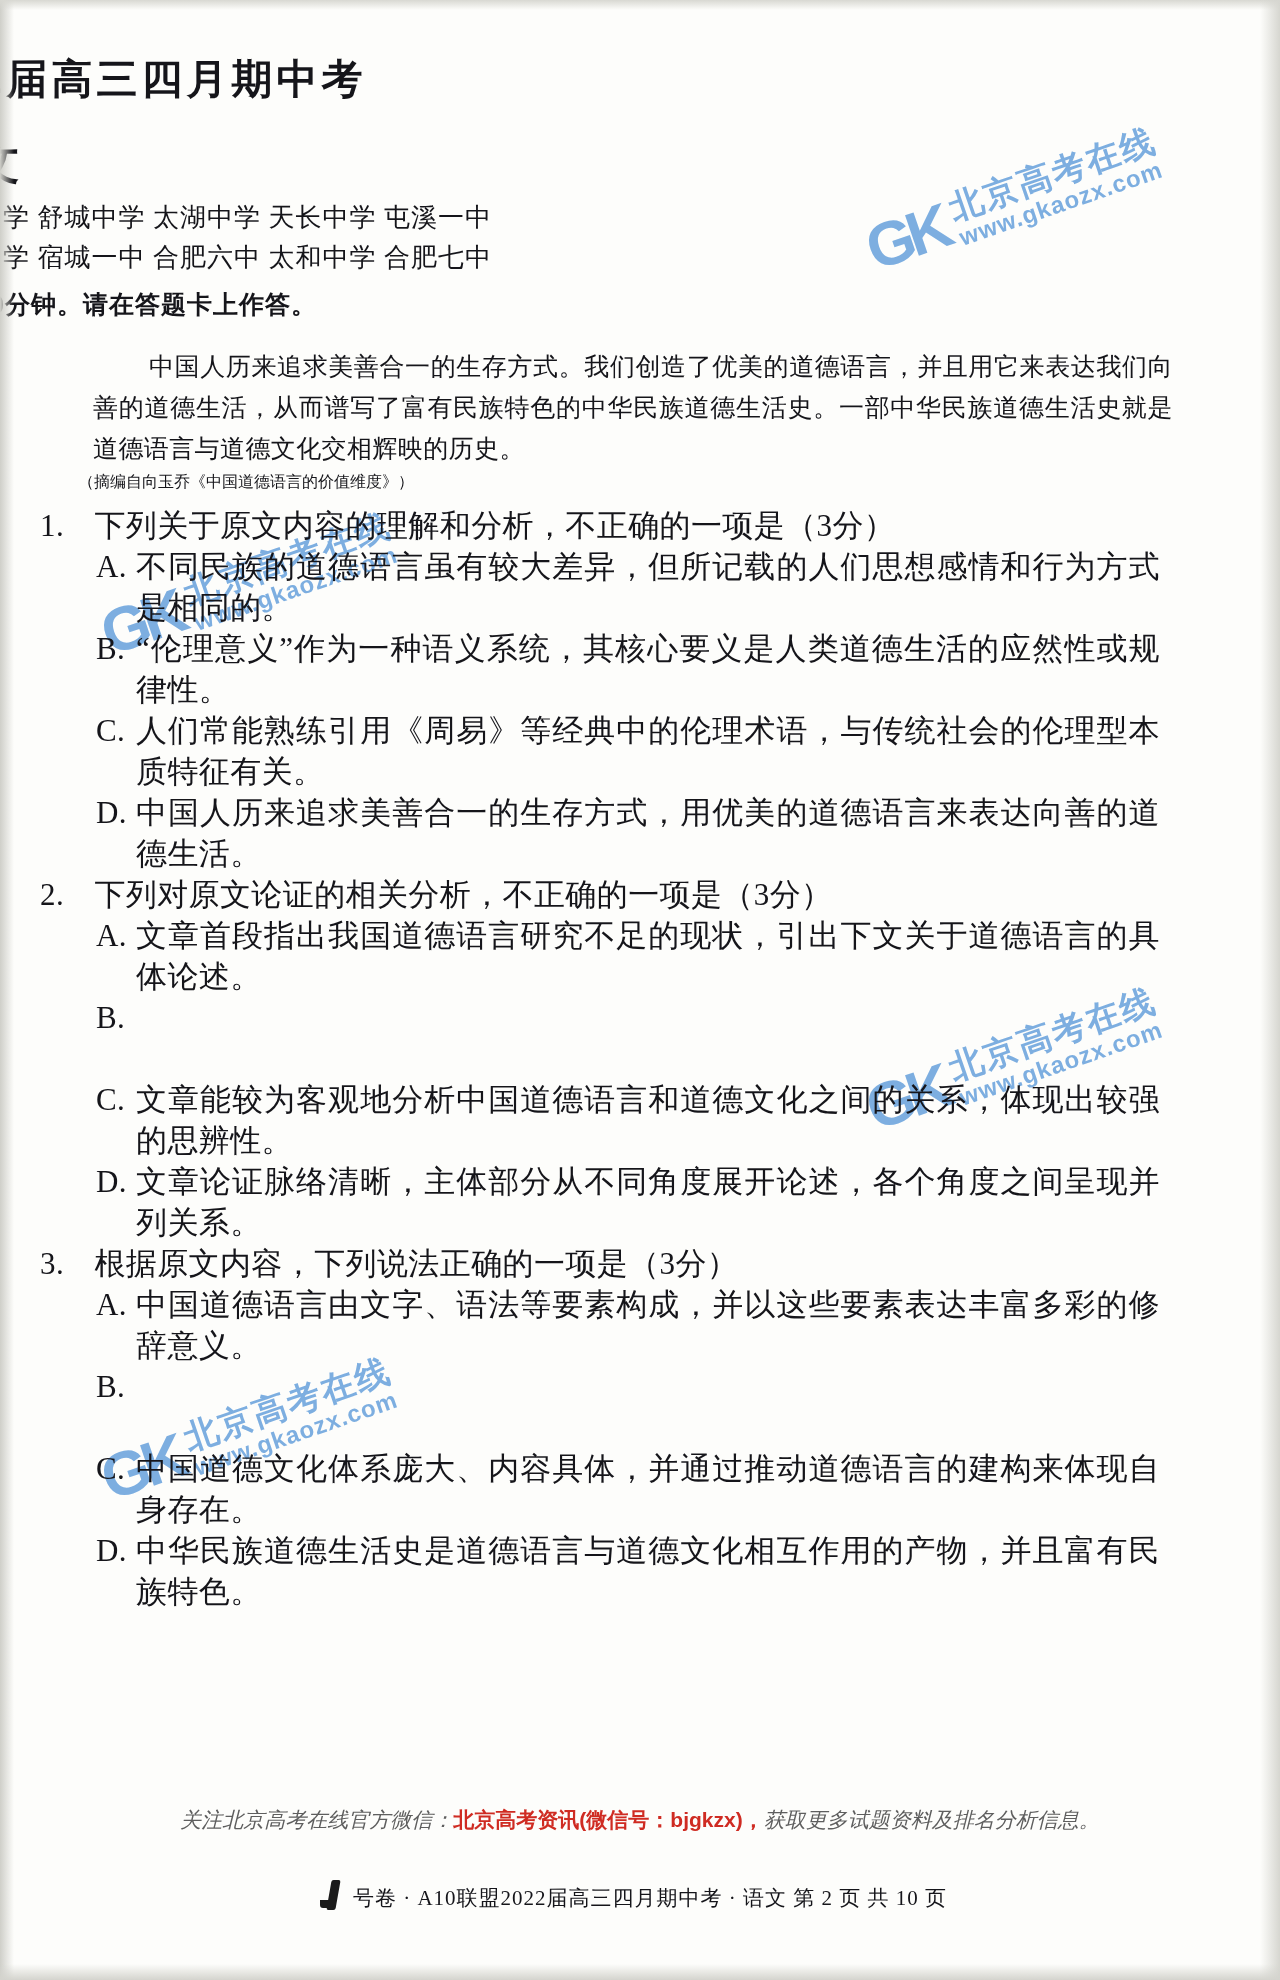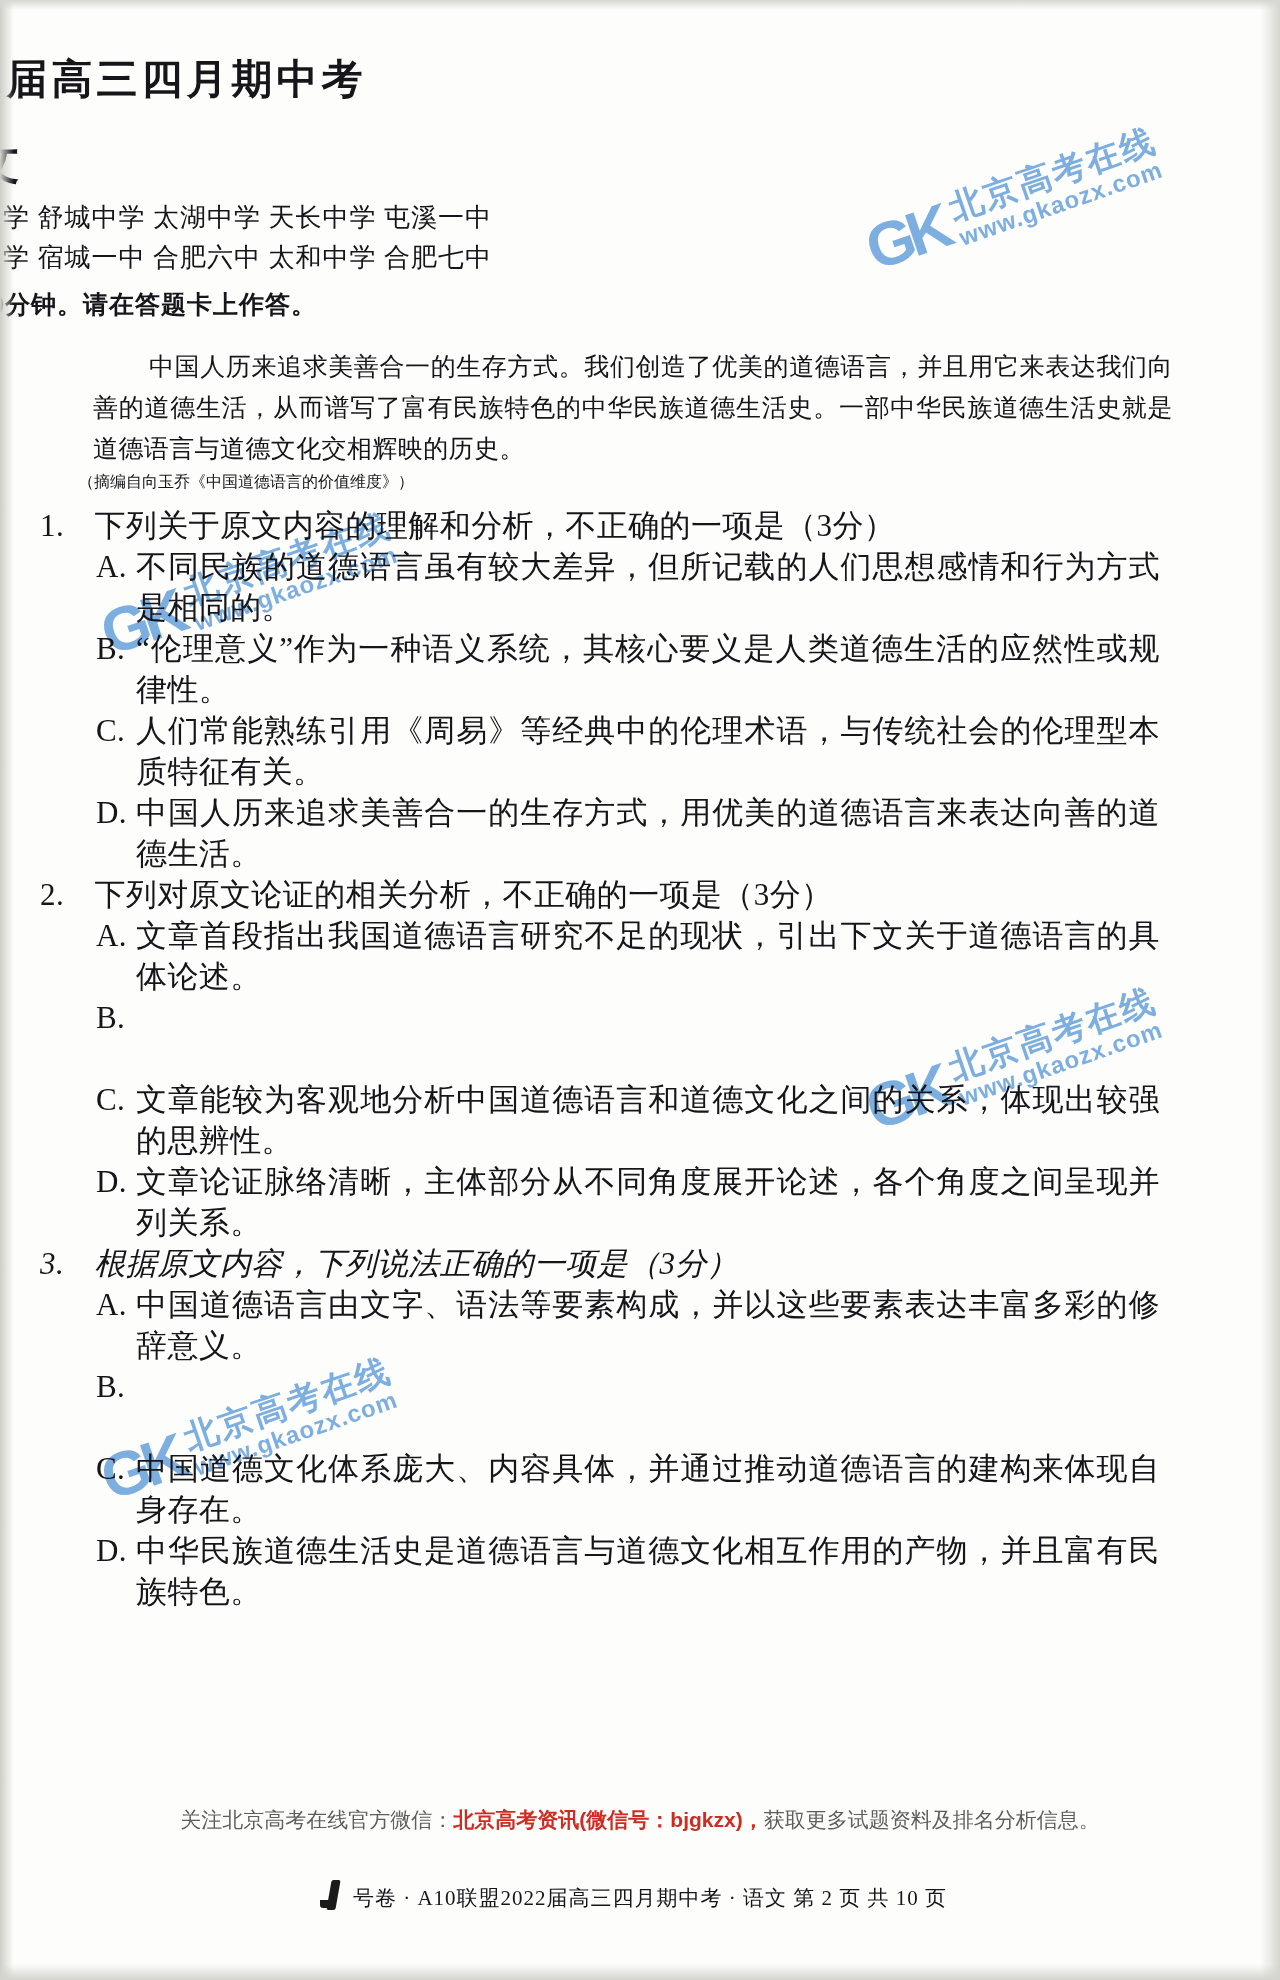--- a/index.html
+++ b/index.html
@@ -194,21 +194,21 @@
   .promo {
     position: absolute;
     left: 0;
     top: 1806px;
     width: 1280px;
     text-align: center;
     font-size: 21px;
     font-family: "Liberation Sans", sans-serif;
     white-space: nowrap;
   }
-  .promo .gray { color: #5e5e5e; }
+  .promo .gray { color: #5e5e5e; font-style: italic; }
   .promo .red  { color: #cf2b22; font-weight: bold; }
 
   .footer {
     position: absolute;
     left: 0;
     top: 1878px;
     width: 1264px;
     text-align: center;
     font-size: 21px;
     letter-spacing: 1px;
@@ -346,21 +346,21 @@
       <span>文章能较为客观地分析中国道德语言和道德文化之间的关系，体现出较强的思辨性。</span>
     </div>
   </div>
   <div class="q" style="top:1161px;">
     <div class="opt">
       <span class="lbl">D.</span>
       <span>文章论证脉络清晰，主体部分从不同角度展开论述，各个角度之间呈现并列关系。</span>
     </div>
   </div>
 
-  <div class="q q-stem" style="top:1243px;font-style:italic;">
+  <div class="q q-stem" style="top:1243px;">
     <span>3.</span>
     <span style="display:inline-block;width:14px;"></span>
     <span>根据原文内容，下列说法正确的一项是（3分）</span>
   </div>
   <div class="q" style="top:1284px;">
     <div class="opt">
       <span class="lbl">A.</span>
       <span>中国道德语言由文字、语法等要素构成，并以这些要素表达丰富多彩的修辞意义。</span>
     </div>
   </div>

